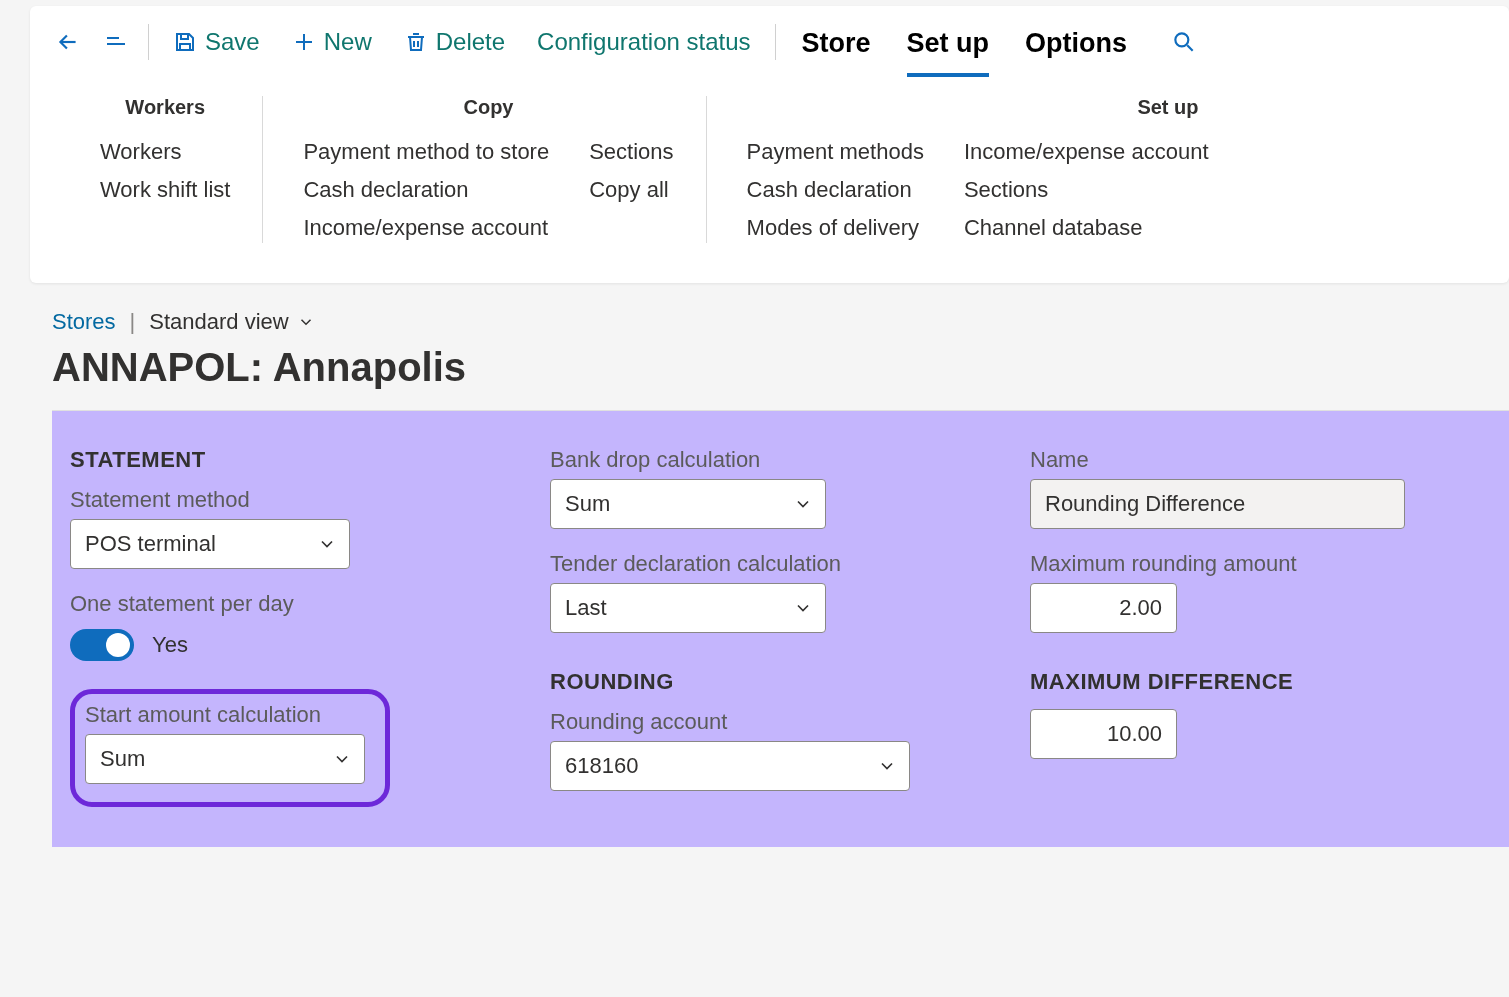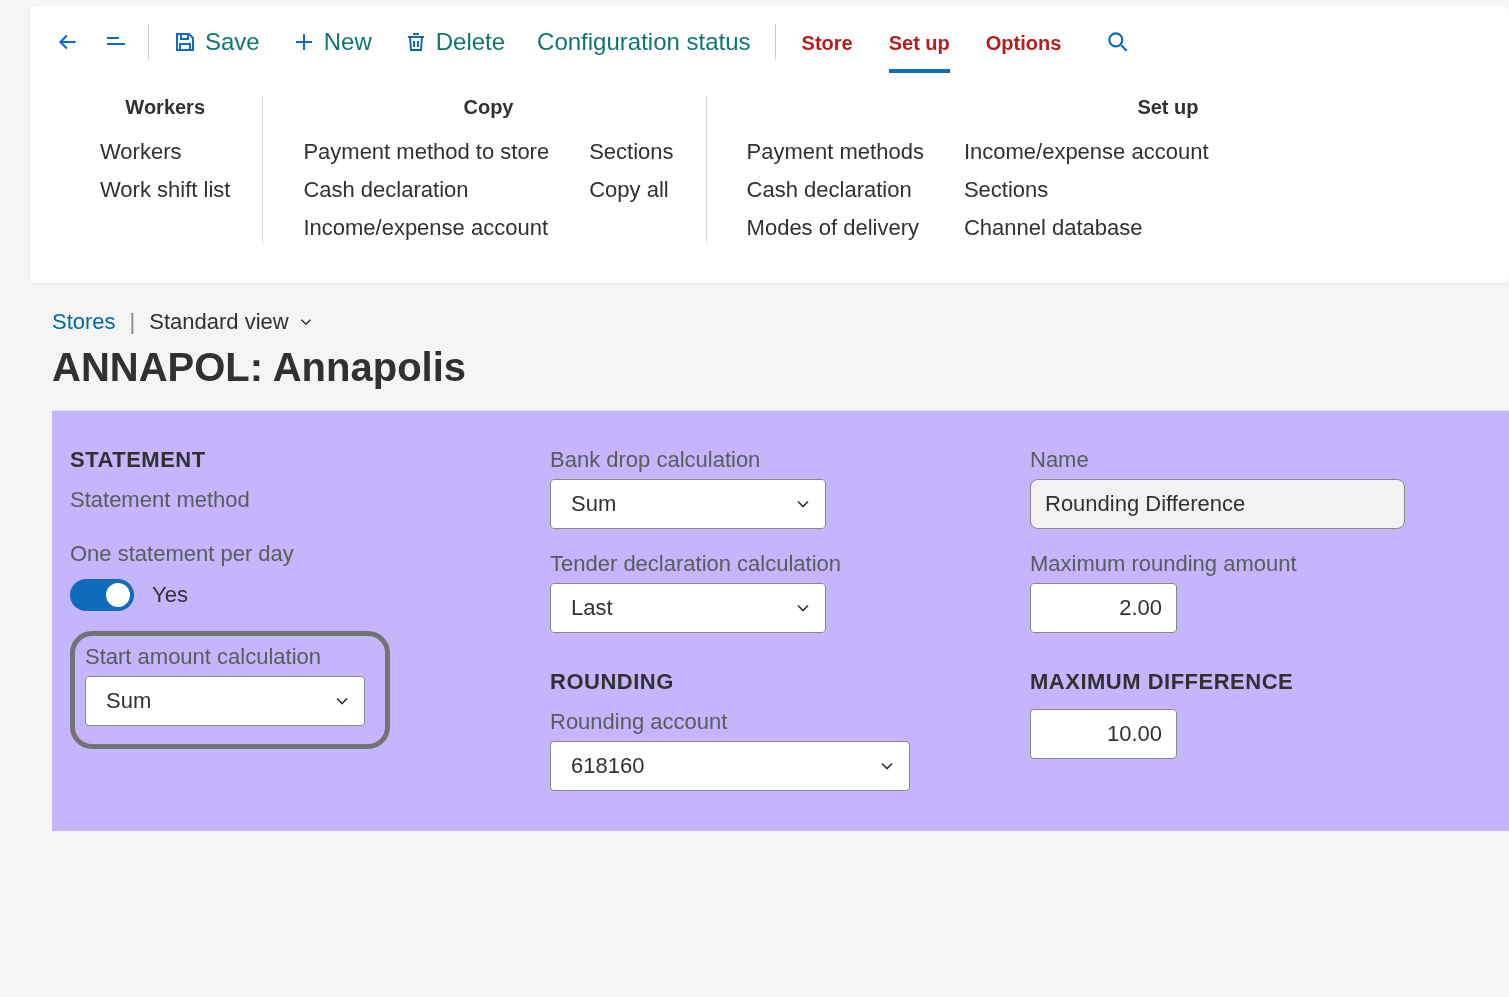--- a/index.html
+++ b/index.html
@@ -45,23 +45,23 @@
     cursor: pointer;
   }
   .vsep {
     width: 1px;
     height: 36px;
     background: #d0d0d0;
     margin: 0 6px;
   }
   .tab-btn {
     padding: 20px 16px 18px 16px;
-    font-size: 20px;
+    font-size: 27px;
     font-weight: 600;
-    color: #b91c1c;
+    color: #000000;
     cursor: pointer;
     position: relative;
   }
   .tab-btn.active::after {
     content: "";
     position: absolute;
     left: 16px; right: 16px; bottom: 0;
     height: 4px;
     background: #0f6cbd;
   }
@@ -138,21 +138,21 @@
     font-size: 22px;
     color: #5b5b5b;
     margin-bottom: 6px;
   }
   .select, .text-input {
     height: 50px;
     border: 1px solid #8a8886;
     border-radius: 4px;
     background: #fff;
     font-size: 22px;
-    padding: 0 44px 0 20px;
+    padding: 0 44px 0 14px;
     display: flex;
     align-items: center;
     cursor: pointer;
     position: relative;
   }
   .select .chev {
     position: absolute;
     right: 12px;
     top: 50%;
     transform: translateY(-50%);
@@ -163,40 +163,40 @@
   }
   .text-input.num { justify-content: flex-end; }
   .text-input.readonly {
     background: #f3f2f1;
     cursor: default;
   }
   .w-280 { width: 280px; }
   .w-276 { width: 276px; }
   .w-360 { width: 360px; }
   .w-175 { width: 147px; }
-  .w-375 { width: 375px; border-radius: 8px; }
+  .w-375 { width: 375px; }
   .field-gap { height: 22px; }
   .toggle-row { display:flex; align-items:center; gap:18px; margin-top:6px; }
   .toggle {
     width: 64px; height: 32px;
     background: #0f6cbd;
     border-radius: 16px;
     position: relative;
     cursor: pointer;
   }
   .toggle .knob {
     position:absolute; right:4px; top:4px;
     width:24px; height:24px;
     background:#fff; border-radius:50%;
   }
   .highlight-box {
-    border: 5px solid #737373;
+    border: 5px solid #6d28d9;
     border-radius: 22px;
     padding: 8px 14px 18px 10px;
-    margin-top: 20px;
+    margin-top: 28px;
     width: 320px;
   }
   svg { display:block; }
 </style>
 </head>
 <body>
 
 <div class="toolbar-region">
   <div class="toolbar">
     <div class="tb-icon-btn">
@@ -306,20 +306,28 @@
   <div class="page-title">ANNAPOL: Annapolis</div>
 </div>
 
 <div class="form-card">
   <div class="form-grid">
 
     <div class="col">
       <div class="section-head">Statement</div>
 
       <div class="label">Statement method</div>
+      <div class="select w-280">
+        <span>POS terminal</span>
+        <span class="chev">
+          <svg width="20" height="20" viewBox="0 0 24 24" fill="none" stroke="#323130" stroke-width="2">
+              <path d="M6 9l6 6 6-6"></path>
+            </svg>
+        </span>
+      </div>
 
       <div class="field-gap"></div>
       <div class="label">One statement per day</div>
       <div class="toggle-row">
         <div class="toggle">
             <div class="knob"></div>
           </div>
         <span style="font-size:22px;">Yes</span>
       </div>
 

